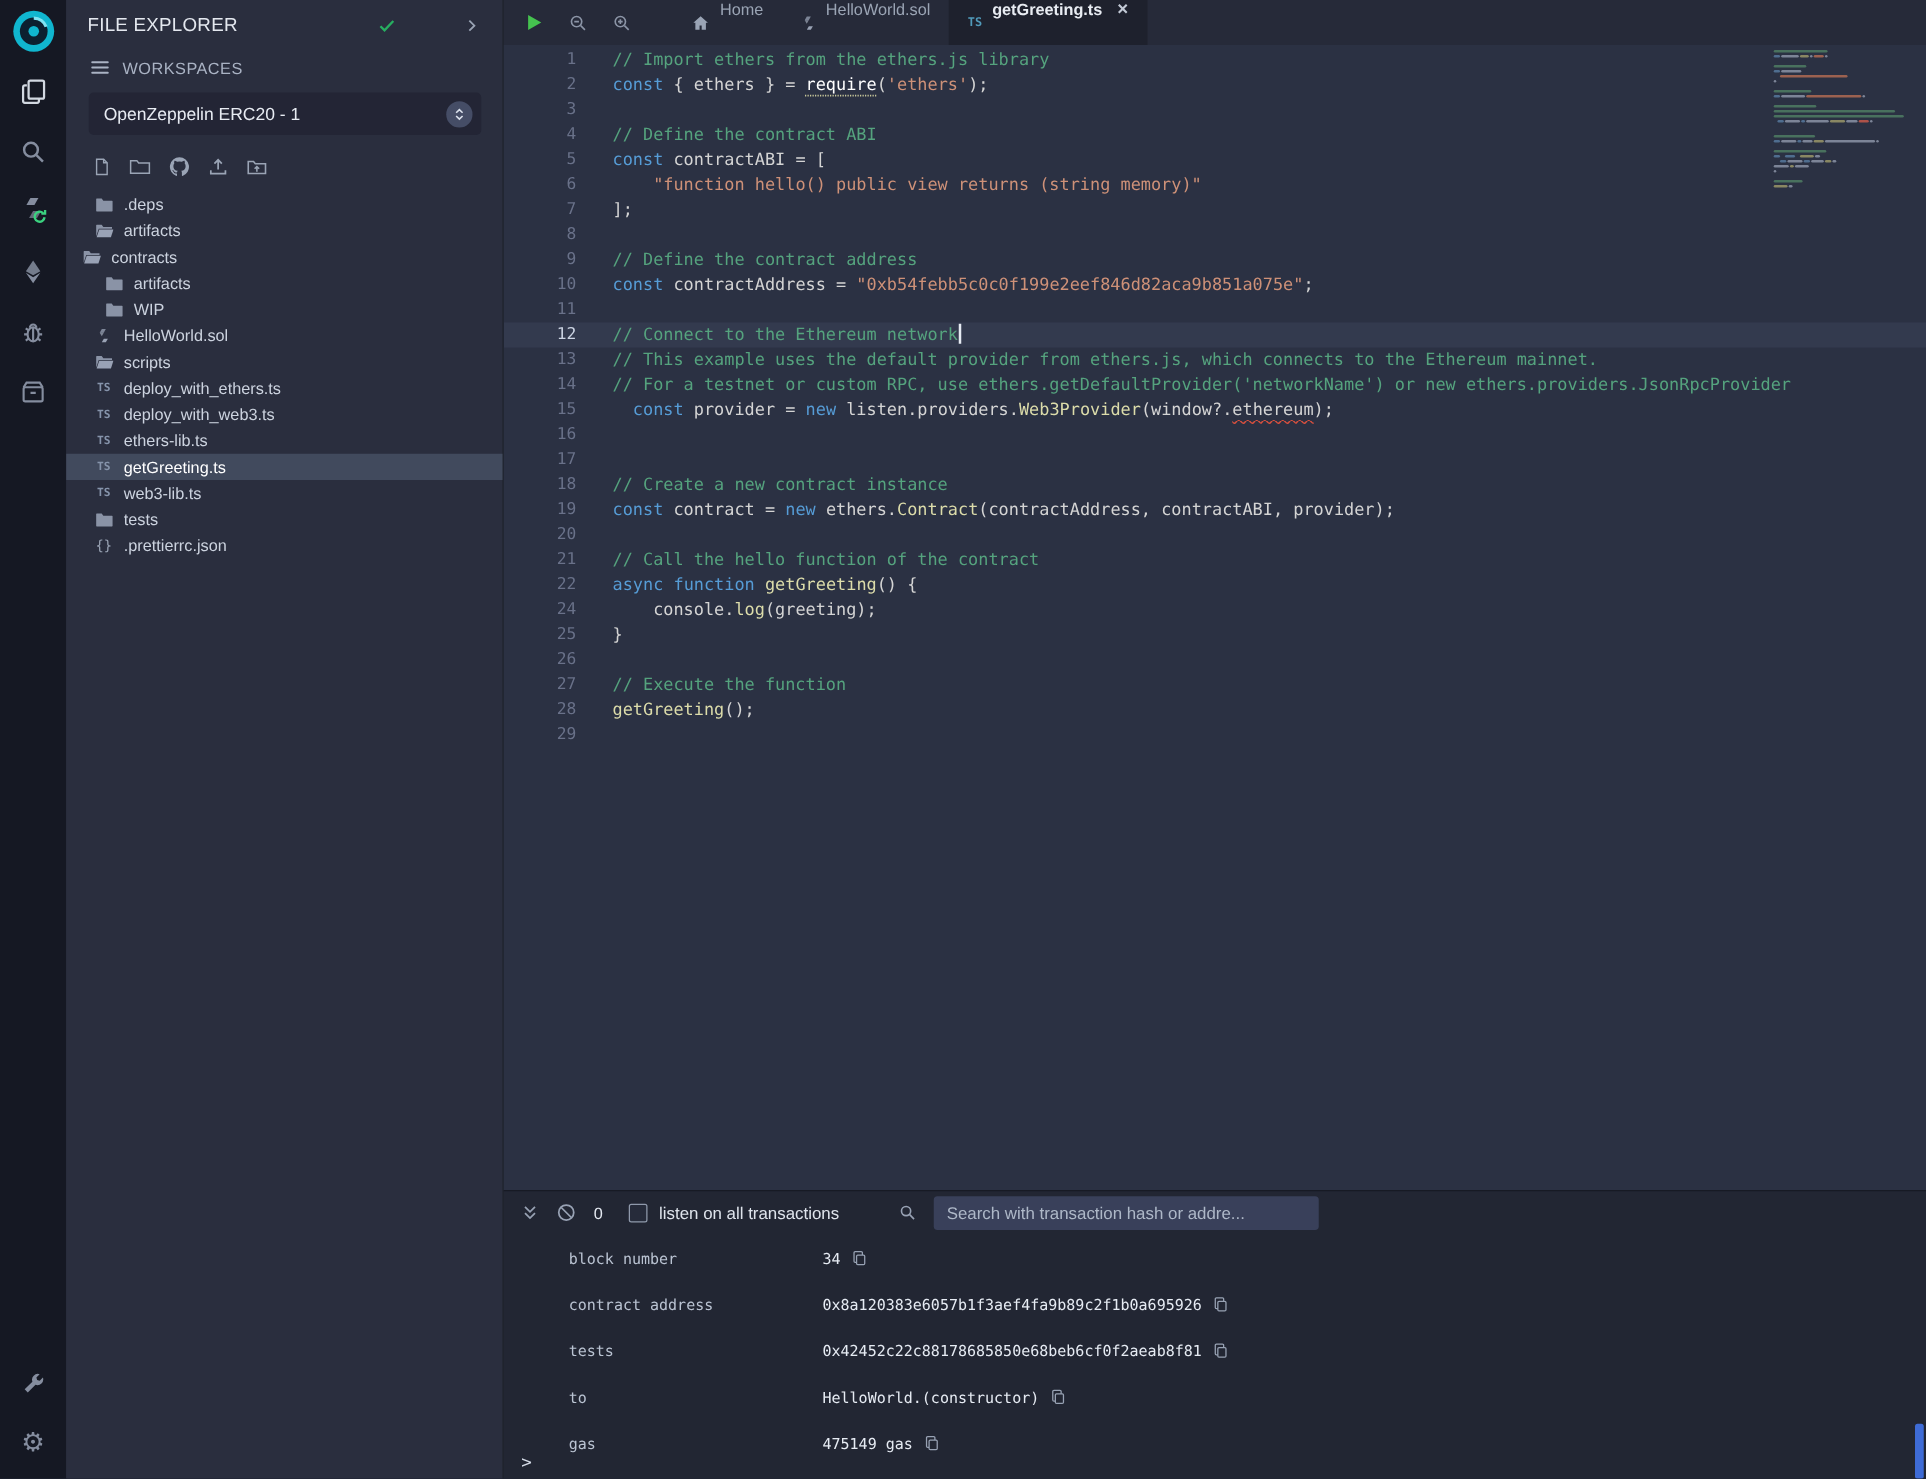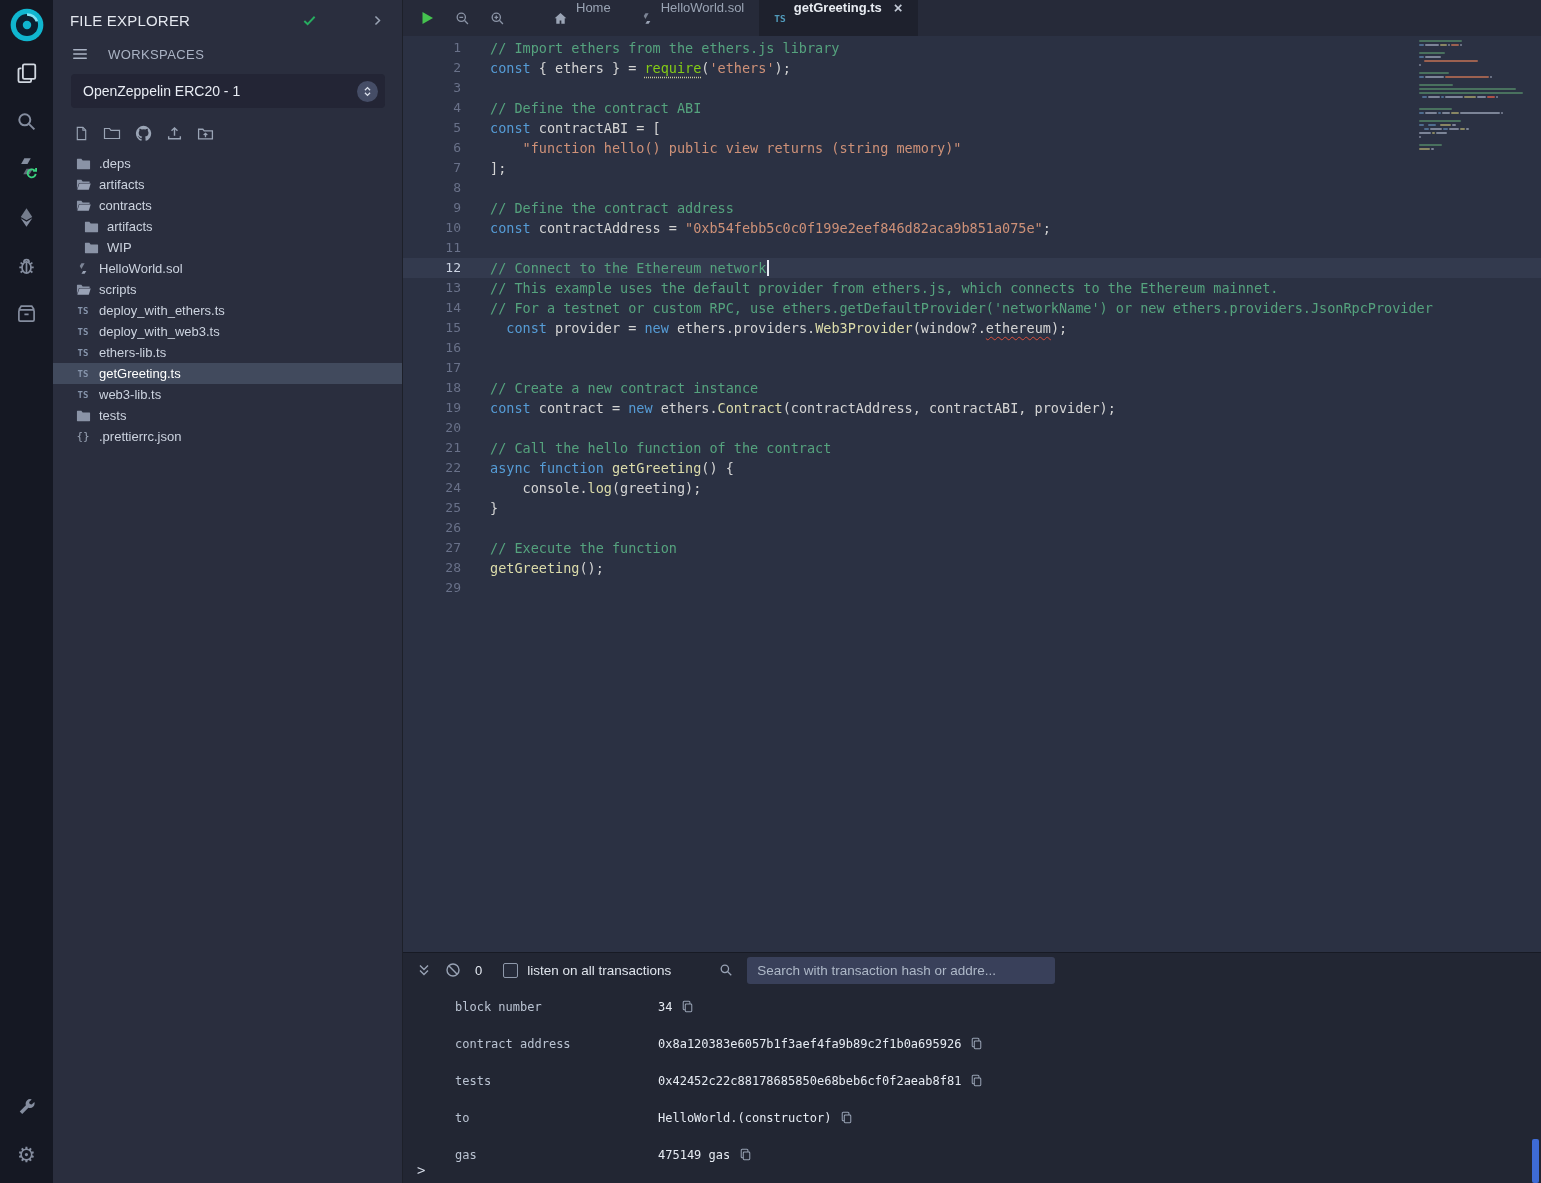--- a/index.html
+++ b/index.html
@@ -17,21 +17,21 @@
   .rail-logo { width:38px; height:38px; margin-bottom:16px; cursor:pointer; }
   .rail-ico { width:26px; height:26px; display:flex; align-items:center; justify-content:center;
     margin-bottom:22px; cursor:pointer; opacity:.95; }
   .rail-bottom { margin-top:auto; display:flex; flex-direction:column; align-items:center; padding-bottom:10px; }
   .gear-glyph { font-size:21px; color:#8b94a6; line-height:1; }
   
   .explorer { width:350px; background:#2a2e3e; flex-shrink:0; border-right:1px solid #1d2029; }
   .exp-header { display:flex; align-items:center; padding:12px 18px 0 17px;gap:40px; }
   .exp-title { flex:1; font-size:15px; font-weight:500; color:#e4e8ef; letter-spacing:.2px; }
   .exp-header .hico { margin-left:14px; cursor:pointer; }
-  .ws-row { display:flex; align-items:center; gap:20px; padding:17px 17px 0 19px; }
+  .ws-row { display:flex; align-items:center; gap:10px; padding:17px 17px 0 19px; }
   .ws-label { font-size:13px; color:#aab3c4; letter-spacing:.4px; }
   .ws-select {
     margin:12px 17px 0 18px; height:34px; background:#232535; border-radius:4px;
     display:flex; align-items:center; padding:0 7px 0 12px; cursor:pointer;
   }
   .ws-name { flex:1; font-size:14px; color:#e8ecf3; }
   .ws-badge { width:21px; height:21px; border-radius:50%; background:#454d66;
     display:flex; align-items:center; justify-content:center; }
   .exp-actions { display:flex; align-items:center; gap:13px; margin:16px 0 0 19px; }
   .exp-actions .aico { width:18px; height:18px; cursor:pointer; display:flex; align-items:center; justify-content:center;}
@@ -56,21 +56,21 @@
   .editor { flex:1; position:relative; background:#2b3143; overflow:hidden;
     font-family:"DejaVu Sans Mono", monospace; font-size:13.5px; }
   .code-lines { padding-top:2px; }
   .line { display:flex; height:20px; line-height:20px; white-space:pre; }
   .line.active { background:rgba(130,150,200,0.09); }
   .ln { width:58px; text-align:right; color:#697189; flex-shrink:0; font-size:13px; }
   .line.active .ln { color:#cdd5e4; }
   .lc { margin-left:29px; }
   .cm { color:#55a37e; } .kw { color:#569cd6; } .st { color:#ce9178; }
   .fn { color:#dcdcaa; } .tx { color:#d4d4d4; }
-  .fnu { color:#84cc16; text-decoration:underline dotted #c8c89a; text-underline-offset:4px; }
+  .fnu { color:#ffffff; text-decoration:underline dotted #c8c89a; text-underline-offset:4px; }
   .sq { color:#d4d4d4; text-decoration:underline wavy #d94f3d; text-decoration-thickness:1px; text-underline-offset:3px; }
   .cursor { display:inline-block; width:2px; height:16px; background:#e6ebf3; margin-left:1px; vertical-align:-3px; }
   .minimap { position:absolute; top:4px; right:10px; width:112px; }
   .mm-row { height:2px; margin-bottom:2px; display:flex; gap:1px; }
   .mm-seg { height:2px; display:inline-block; border-radius:1px; opacity:.85; }
   
   .terminal { height:231px; background:#222633; border-top:1px solid #171a24; position:relative;
     flex-shrink:0; font-family:"DejaVu Sans Mono", monospace; }
   .term-toolbar { height:34px; display:flex; align-items:center; padding-left:12px;
     font-family:"Liberation Sans", sans-serif; }
@@ -255,21 +255,21 @@
         </div>
         <div class="tree-row" style="padding-left: 22px;">
           <span class="tree-ico">
             <svg viewBox="0 0 16 16" width="15" height="15">
               <path d="M1.5 3h4.2l1.4 1.8h7.4v1.7H3.2L1 13V3.5c0-.3.2-.5.5-.5z" fill="#8a93a6"></path>
               <path d="M3.6 7h12.1l-2.1 6.6H1.4z" fill="#99a2b5"></path>
             </svg>
           </span>
           <span>artifacts</span>
         </div>
-        <div class="tree-row" style="padding-left: 22px;">
+        <div class="tree-row" style="padding-left: 12px;">
           <span class="tree-ico">
             <svg viewBox="0 0 16 16" width="15" height="15">
               <path d="M1.5 3h4.2l1.4 1.8h7.4v1.7H3.2L1 13V3.5c0-.3.2-.5.5-.5z" fill="#8a93a6"></path>
               <path d="M3.6 7h12.1l-2.1 6.6H1.4z" fill="#99a2b5"></path>
             </svg>
           </span>
           <span>contracts</span>
         </div>
         <div class="tree-row" style="padding-left: 30px;">
           <span class="tree-ico">
@@ -417,21 +417,21 @@
           <div class="line"><span class="ln">5</span><span class="lc"><span class="kw">const</span><span class="tx"> contractABI = [</span></span></div>
           <div class="line"><span class="ln">6</span><span class="lc"><span class="tx">    </span><span class="st">"function hello() public view returns (string memory)"</span></span></div>
           <div class="line"><span class="ln">7</span><span class="lc"><span class="tx">];</span></span></div>
           <div class="line"><span class="ln">8</span><span class="lc"></span></div>
           <div class="line"><span class="ln">9</span><span class="lc"><span class="cm">// Define the contract address</span></span></div>
           <div class="line"><span class="ln">10</span><span class="lc"><span class="kw">const</span><span class="tx"> contractAddress = </span><span class="st">"0xb54febb5c0c0f199e2eef846d82aca9b851a075e"</span><span class="tx">;</span></span></div>
           <div class="line"><span class="ln">11</span><span class="lc"></span></div>
           <div class="line active"><span class="ln">12</span><span class="lc"><span class="cm">// Connect to the Ethereum network</span><span class="cursor"></span></span></div>
           <div class="line"><span class="ln">13</span><span class="lc"><span class="cm">// This example uses the default provider from ethers.js, which connects to the Ethereum mainnet.</span></span></div>
           <div class="line"><span class="ln">14</span><span class="lc"><span class="cm">// For a testnet or custom RPC, use ethers.getDefaultProvider('networkName') or new ethers.providers.JsonRpcProvider</span></span></div>
-          <div class="line"><span class="ln">15</span><span class="lc"><span class="tx">  </span><span class="kw">const</span><span class="tx"> provider = </span><span class="kw">new</span><span class="tx"> ethers.providers.</span><span class="fn">Web3Provider</span><span class="tx">(window?.</span><span class="sq">ethereum</span><span class="tx">);</span></span></div>
+          <div class="line"><span class="ln">15</span><span class="lc"><span class="tx">  </span><span class="kw">const</span><span class="tx"> provider = </span><span class="kw">new</span><span class="tx"> listen.providers.</span><span class="fn">Web3Provider</span><span class="tx">(window?.</span><span class="sq">ethereum</span><span class="tx">);</span></span></div>
           <div class="line"><span class="ln">16</span><span class="lc"></span></div>
           <div class="line"><span class="ln">17</span><span class="lc"></span></div>
           <div class="line"><span class="ln">18</span><span class="lc"><span class="cm">// Create a new contract instance</span></span></div>
           <div class="line"><span class="ln">19</span><span class="lc"><span class="kw">const</span><span class="tx"> contract = </span><span class="kw">new</span><span class="tx"> ethers.</span><span class="fn">Contract</span><span class="tx">(contractAddress, contractABI, provider)</span><span class="tx">;</span></span></div>
           <div class="line"><span class="ln">20</span><span class="lc"></span></div>
           <div class="line"><span class="ln">21</span><span class="lc"><span class="cm">// Call the hello function of the contract</span></span></div>
           <div class="line"><span class="ln">22</span><span class="lc"><span class="kw">async</span><span class="tx"> </span><span class="kw">function</span><span class="tx"> </span><span class="fn">getGreeting</span><span class="tx">() {</span></span></div>
           <div class="line"><span class="ln">24</span><span class="lc"><span class="tx">    console.</span><span class="fn">log</span><span class="tx">(greeting);</span></span></div>
           <div class="line"><span class="ln">25</span><span class="lc"><span class="tx">}</span></span></div>
           <div class="line"><span class="ln">26</span><span class="lc"></span></div>

